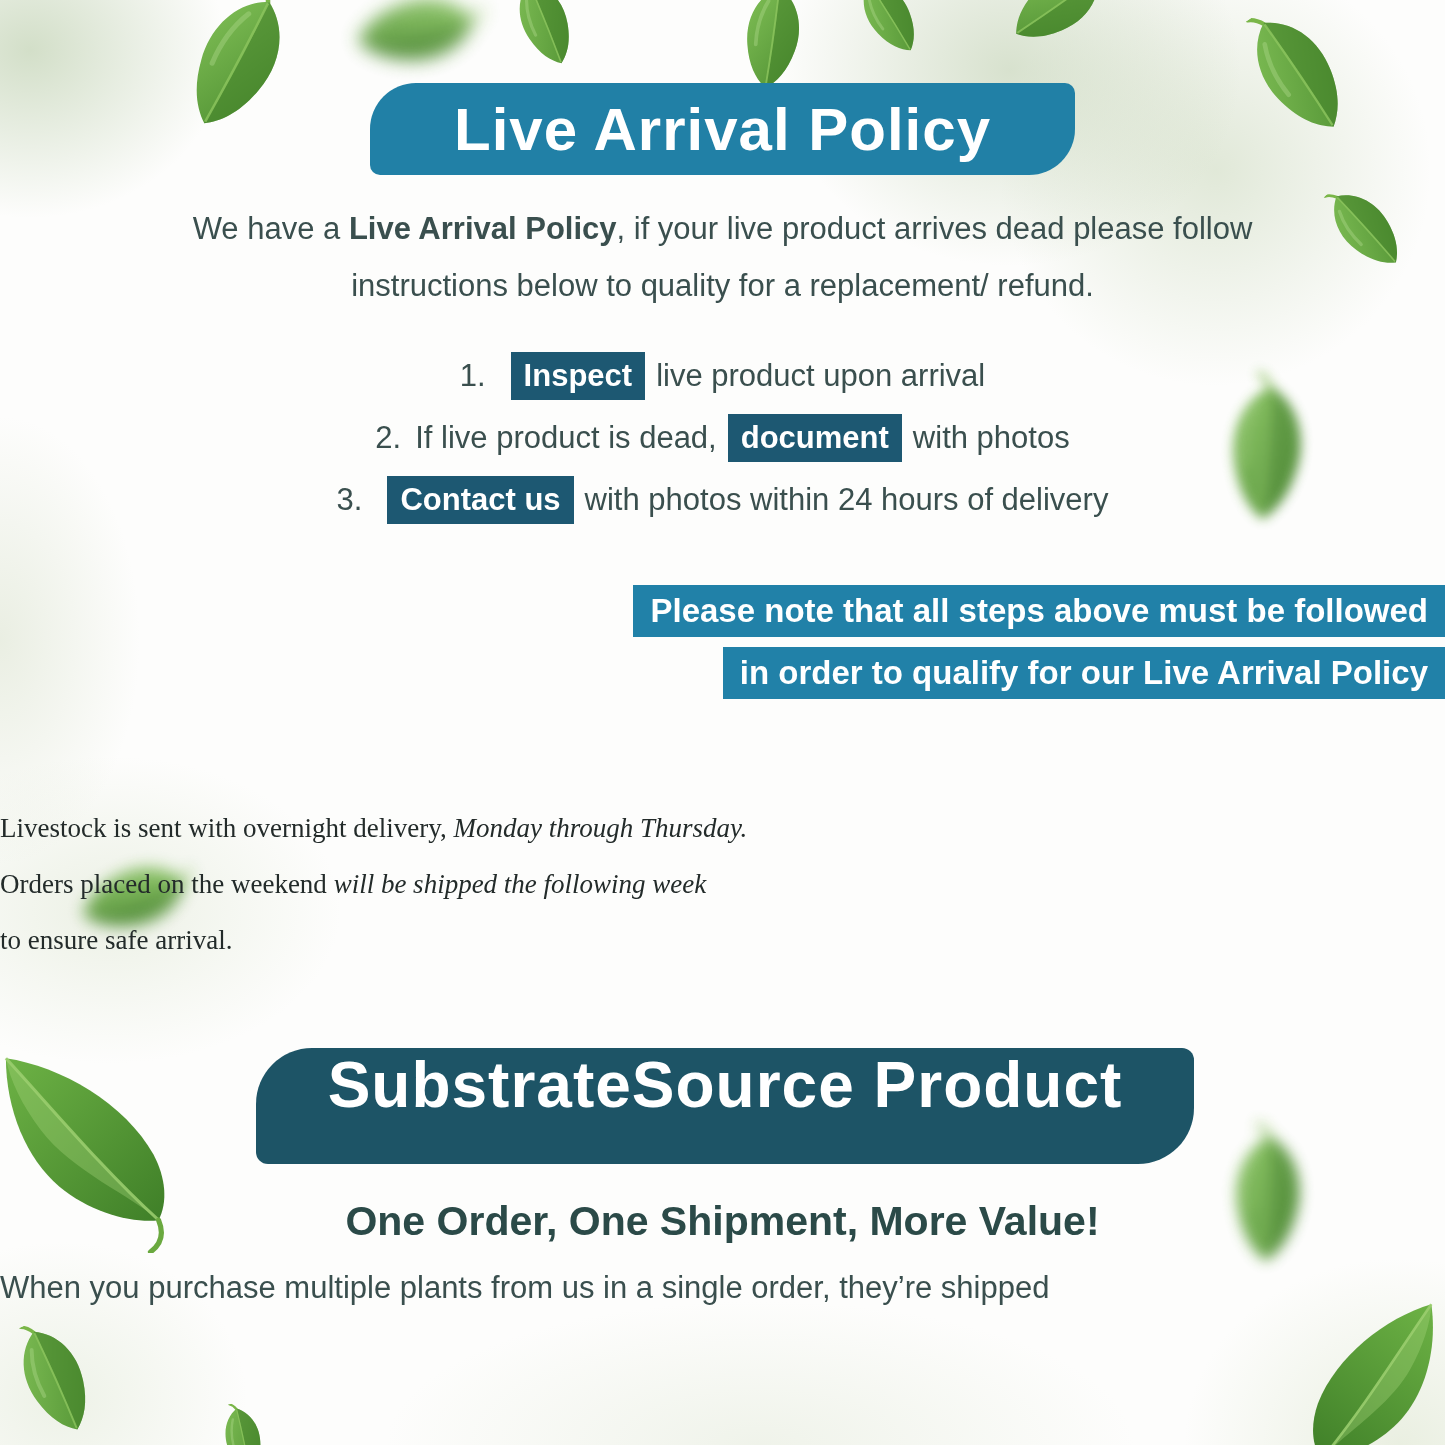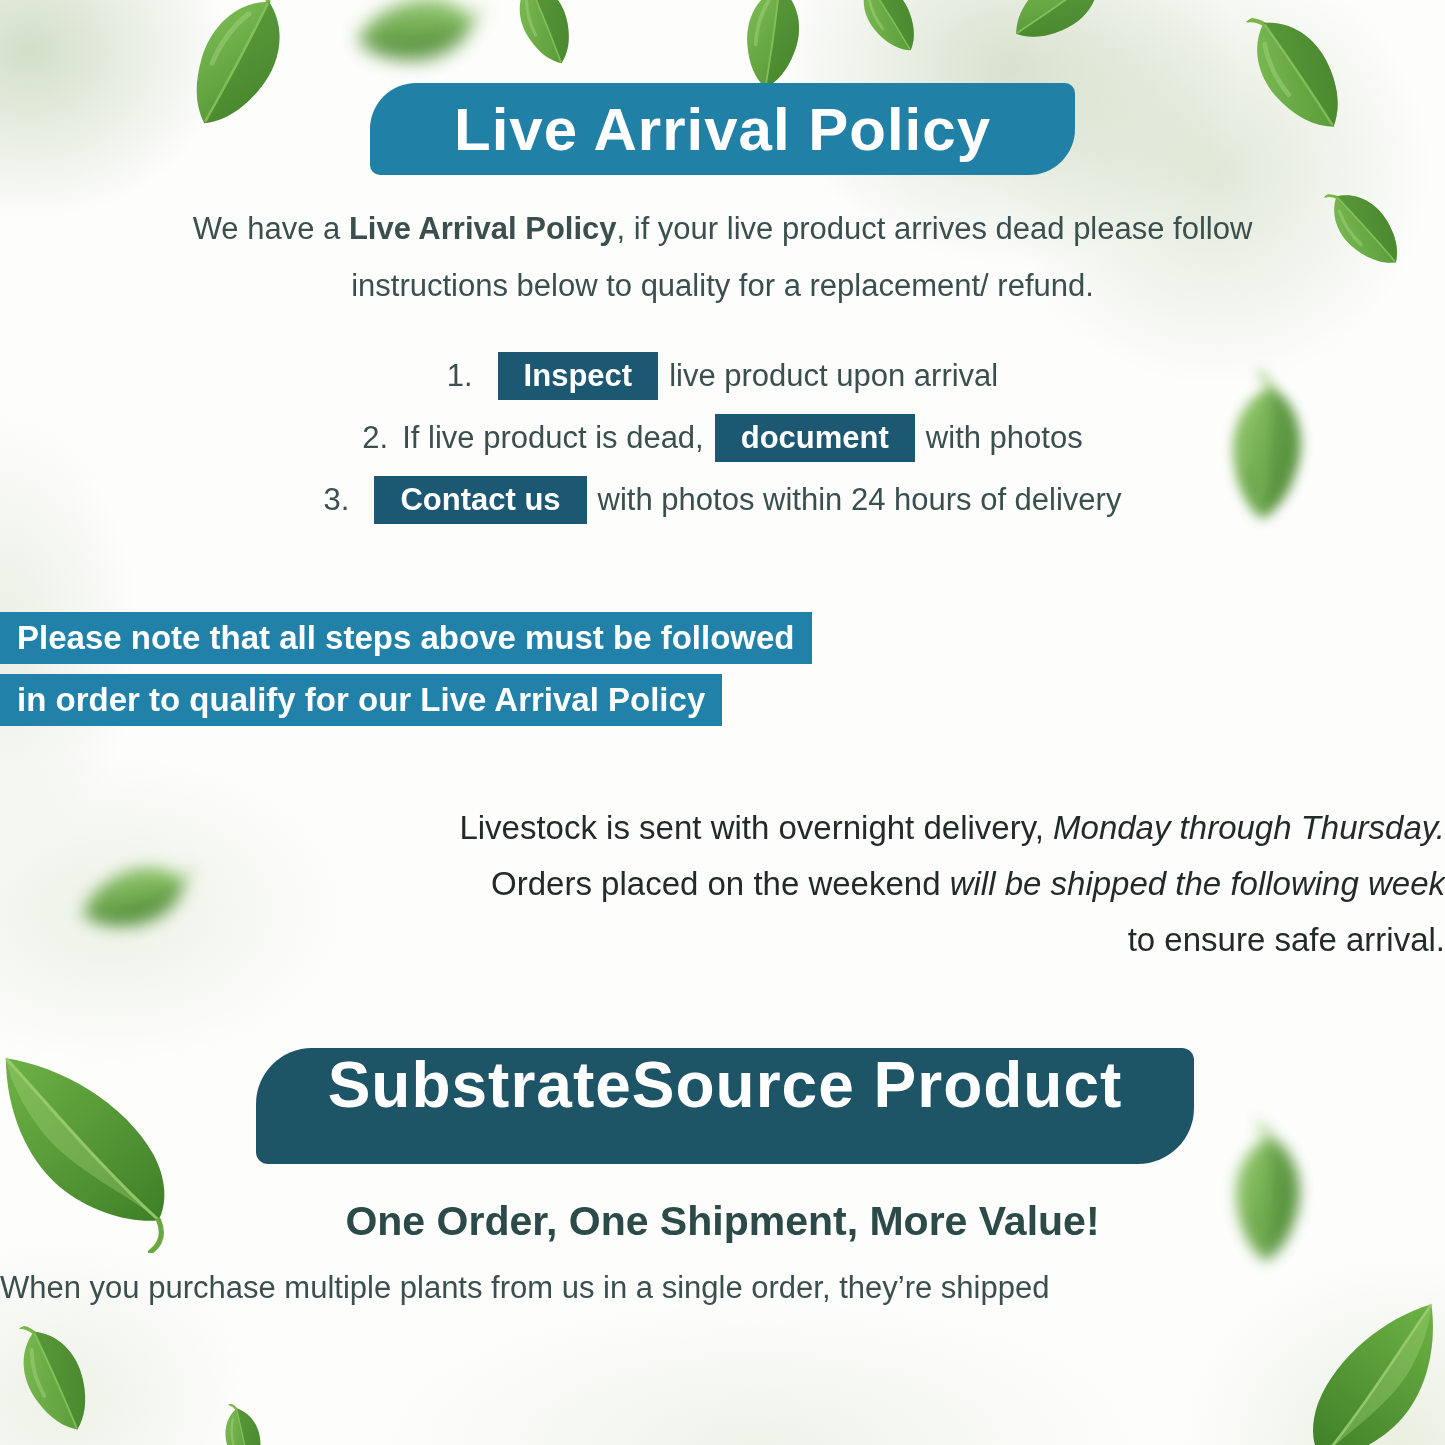--- a/index.html
+++ b/index.html
@@ -26,27 +26,27 @@
   }
   .intro{position:absolute;top:200px;left:0;width:100%;text-align:center;
     font-size:31px;line-height:57px;color:var(--body-text,#3a4f4e);}
   .intro b{font-weight:bold;}
   .steps{position:absolute;top:352px;left:0;width:100%;
     display:flex;flex-direction:column;align-items:center;gap:14px;
     font-size:31px;color:var(--body-text,#3a4f4e);}
   .step{display:flex;align-items:center;height:48px;white-space:pre;}
   .step .num{margin-right:14px;}
   .step .hl{background:var(--highlight-dark-teal,#1d5872);color:#fff;font-weight:bold;
-    padding:6px 26px;margin:0 11px;}
-  .note{position:absolute;top:612px;left:0;width:100%;text-align:left;line-height:0;}
+    padding:6px 13px;margin:0 11px;}
+  .note{position:absolute;top:585px;left:0;width:100%;text-align:right;line-height:0;}
   .note-line{display:inline-block;background:var(--note-teal,#2181a8);color:#fff;
     font-weight:bold;font-size:33px;line-height:36px;padding:8px 17px;}
   .note-gap{height:10px;}
-  .shipping{position:absolute;top:800px;left:0;width:100%;text-align:right;
-    font-size:33px;line-height:56px;color:var(--shipping-text,#232b2a);}
+  .shipping{position:absolute;top:800px;left:0;width:100%;text-align:left;
+    font-size:27px;line-height:56px;color:var(--shipping-text,#232b2a);font-family:Liberation Serif, serif;}
   .badge2{
     position:absolute;left:256px;top:1048px;width:938px;height:116px;
     display:flex;align-items:flex-start;justify-content:center;
     background:var(--product-badge-teal,#1d5466);color:#fff;
     font-size:64px;font-weight:bold;letter-spacing:1px;
     border-radius:56px 12px 56px 12px;
   }
   .value-heading{position:absolute;top:1198px;left:0;width:100%;text-align:center;
     font-size:41px;font-weight:bold;color:var(--heading-text,#2b4a48);}
   .bottom-para{position:absolute;top:1262px;left:0;width:100%;text-align:left;

